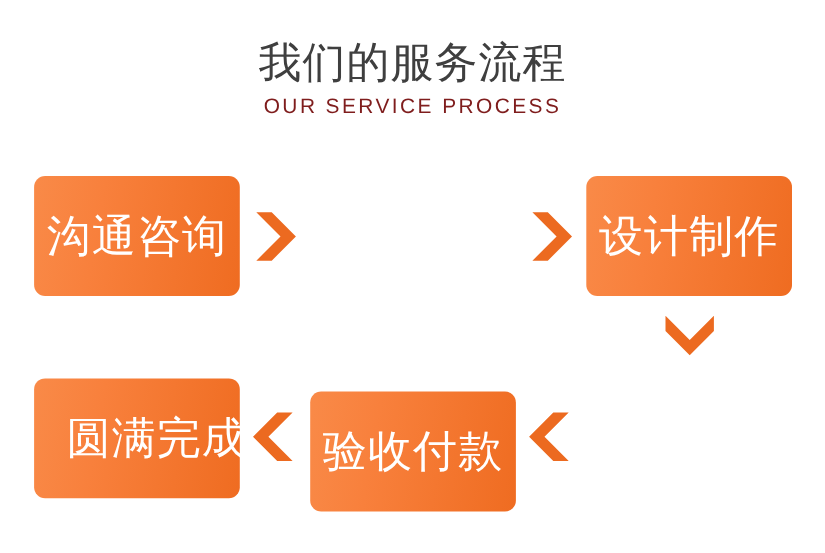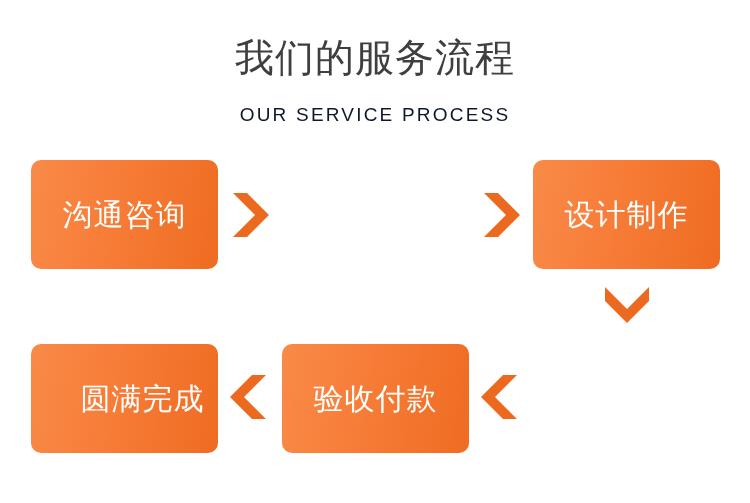--- a/index.html
+++ b/index.html
@@ -30,24 +30,24 @@
   }
   .title {
     font-size: 39px;
     line-height: 47px;
     color: #3f3f3f;
     font-weight: 400;
     letter-spacing: 1px;
     white-space: nowrap;
   }
   .subtitle {
-    margin-top: 22px;
+    margin-top: 5px;
     font-size: 19px;
     line-height: 23px;
-    color: #0f172a;
+    color: #7f1d1d;
     font-weight: 400;
     letter-spacing: 2.2px;
     white-space: nowrap;
   }
 
   
   .flow {
     position: absolute;
     top: 0;
     left: 0;
@@ -60,34 +60,34 @@
     height: 109px;
     border-radius: 10px;
     background: linear-gradient(100deg, #f98a48 0%, #f8803c 32%, #ef6c21 100%);
     display: flex;
     align-items: center;
     justify-content: center;
     box-sizing: border-box;
   }
   .step-label {
     color: #ffffff;
-    font-size: 30px;
+    font-size: 40px;
     line-height: 34px;
     font-weight: 400;
     letter-spacing: 1px;
     white-space: nowrap;
   }
 
   
   .box-r1c1 { left: 31px;  top: 160px; }
   .box-r1c2 { left: 282px; top: 160px; }
   .box-r1c3 { left: 533px; top: 160px; }
   
   .box-r2c1 { left: 31px;  top: 344px; padding-left: 36px; }
-  .box-r2c2 { left: 282px; top: 344px; }
+  .box-r2c2 { left: 282px; top: 356px; }
   .box-r2c3 { left: 533px; top: 344px; }
 
   
   .arrow {
     position: absolute;
     display: block;
   }
   .arrow svg { display: block; }
 
   .arrow-r1-1 { left: 229px; top: 191px; width: 42px; height: 48px; }

